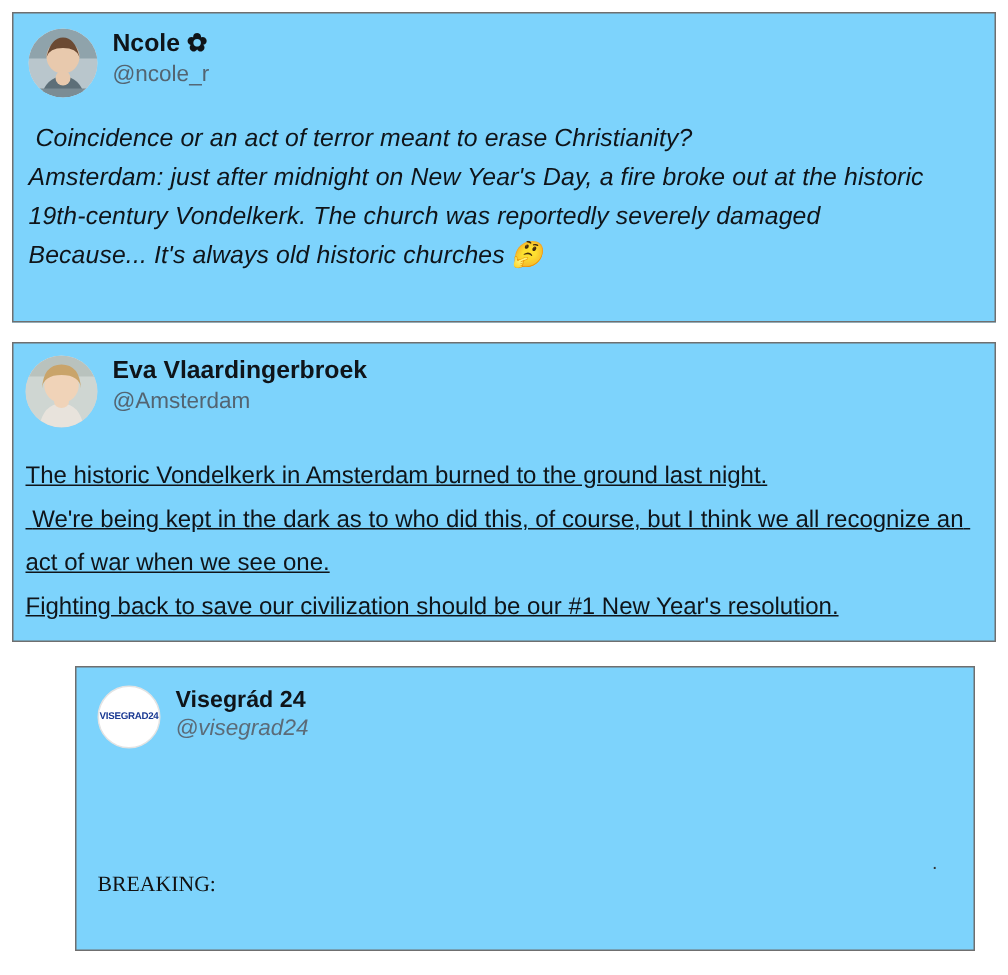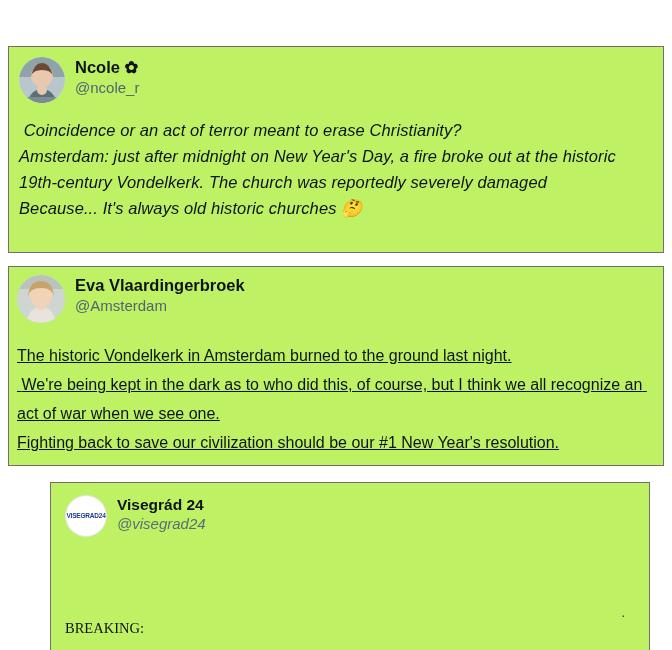--- a/index.html
+++ b/index.html
@@ -18,23 +18,22 @@
     position: relative;
     width: 672px;
     height: 650px;
     background: #ffffff;
   }
 
   
   .card {
     position: absolute;
     box-sizing: border-box;
-    background: #bef264;
+    background: #7dd3fc;
     border: 1.5px solid #6f6f6f;
-    margin-top: 38px;
   }
 
   .card-head {
     display: flex;
     align-items: flex-start;
     gap: 10px;
   }
 
   .avatar {
     border-radius: 50%;

